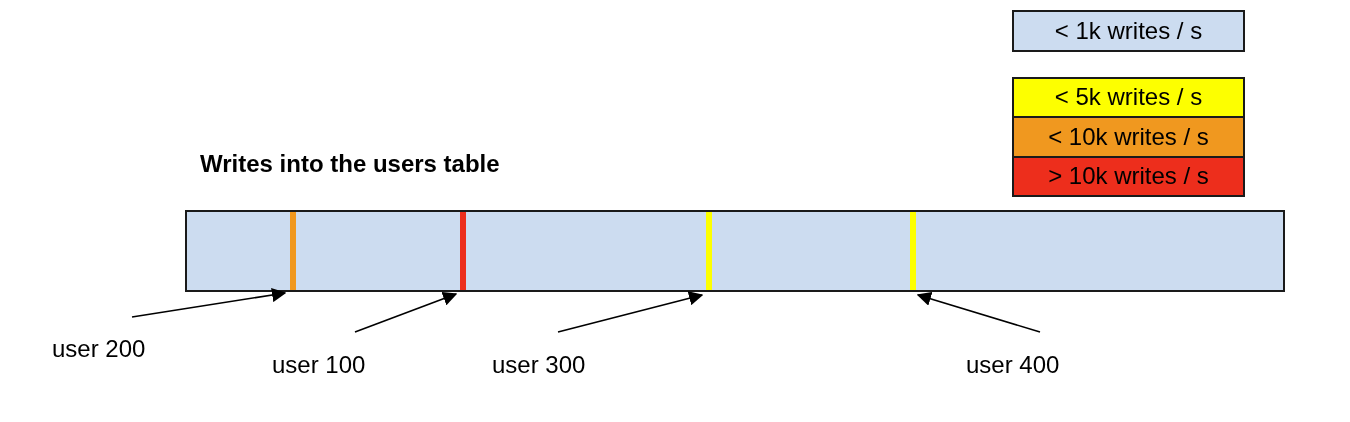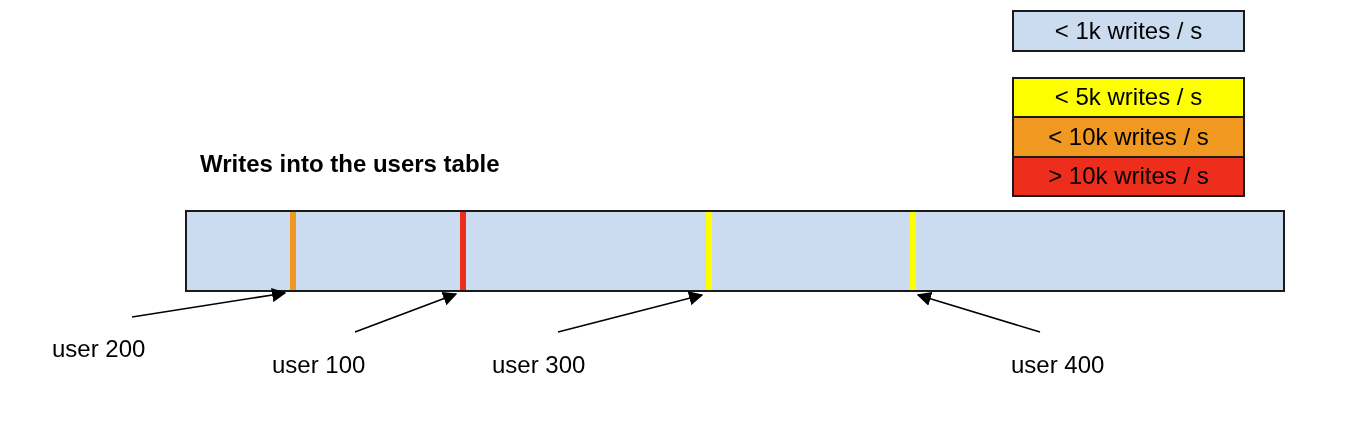--- a/index.html
+++ b/index.html
@@ -79,21 +79,21 @@
   
   .user-label {
     position: absolute;
     font-size: 24px;
     line-height: 26px;
     white-space: nowrap;
   }
   .user-label.u100 { left: 52px;  top: 336px; }
   .user-label.u200 { left: 272px; top: 352px; }
   .user-label.u300 { left: 492px; top: 352px; }
-  .user-label.u400 { left: 1011px; top: 352px; }
+  .user-label.u400 { left: 966px; top: 352px; }
 </style>
 </head>
 <body>
 
 <div class="canvas">
 
   <div class="legend">
     <div class="legend-row" style="background-color: rgb(204, 220, 240);">
       <span>&lt; 1k writes / s</span>
     </div>

